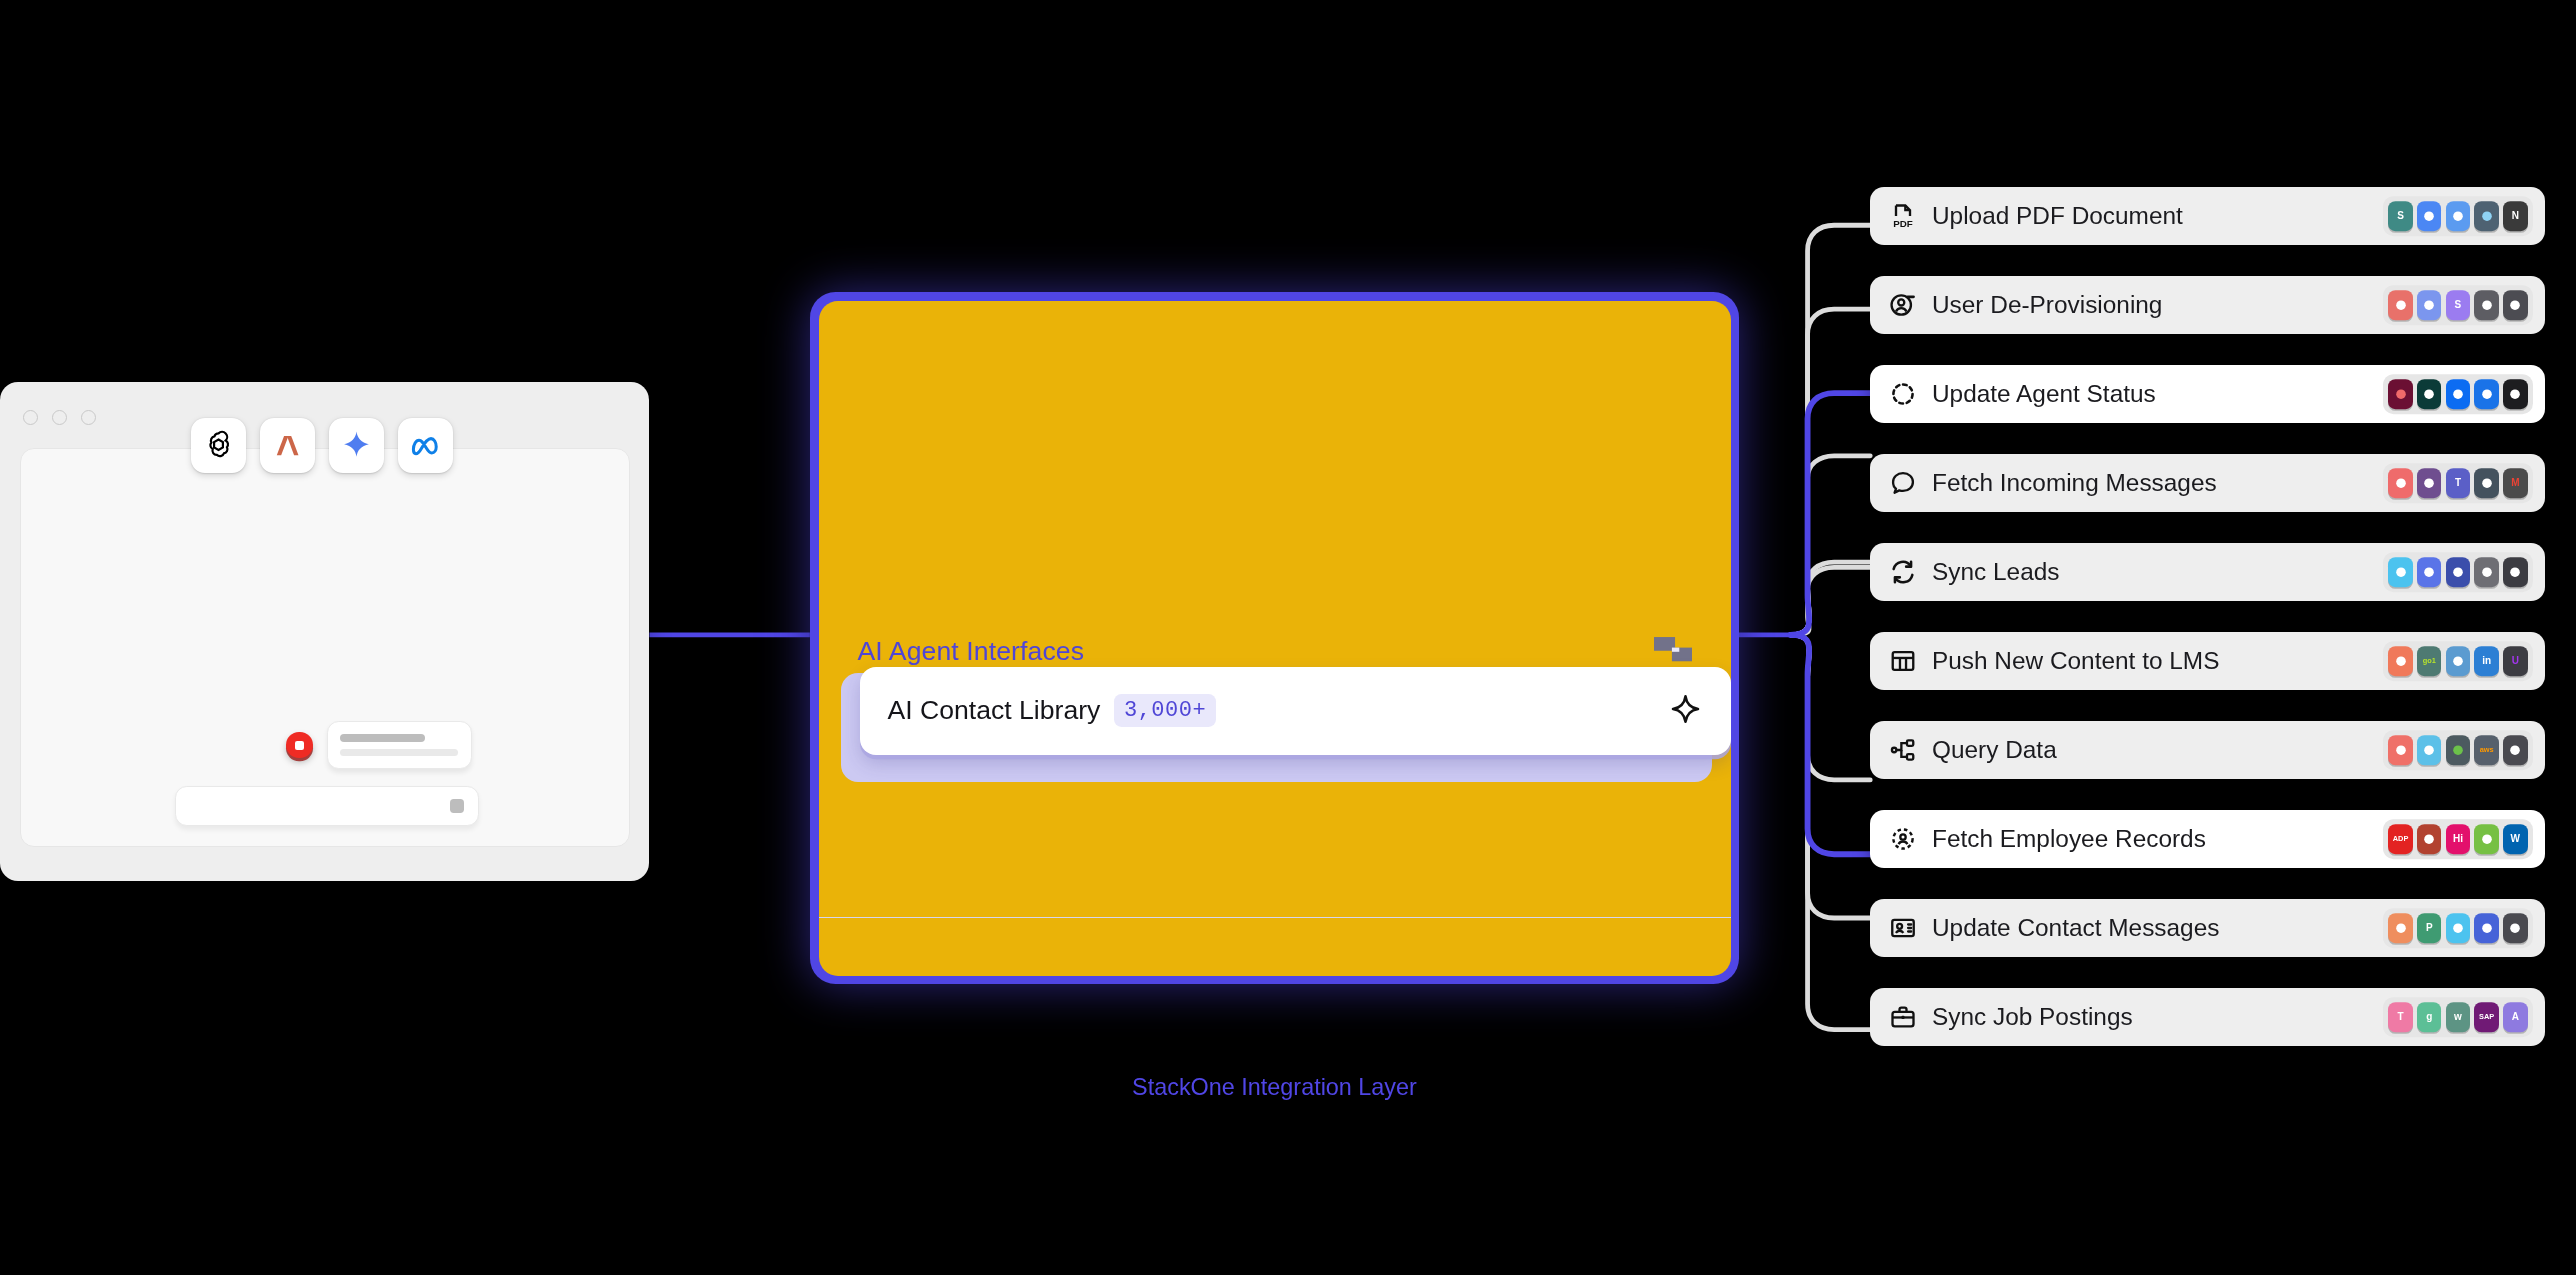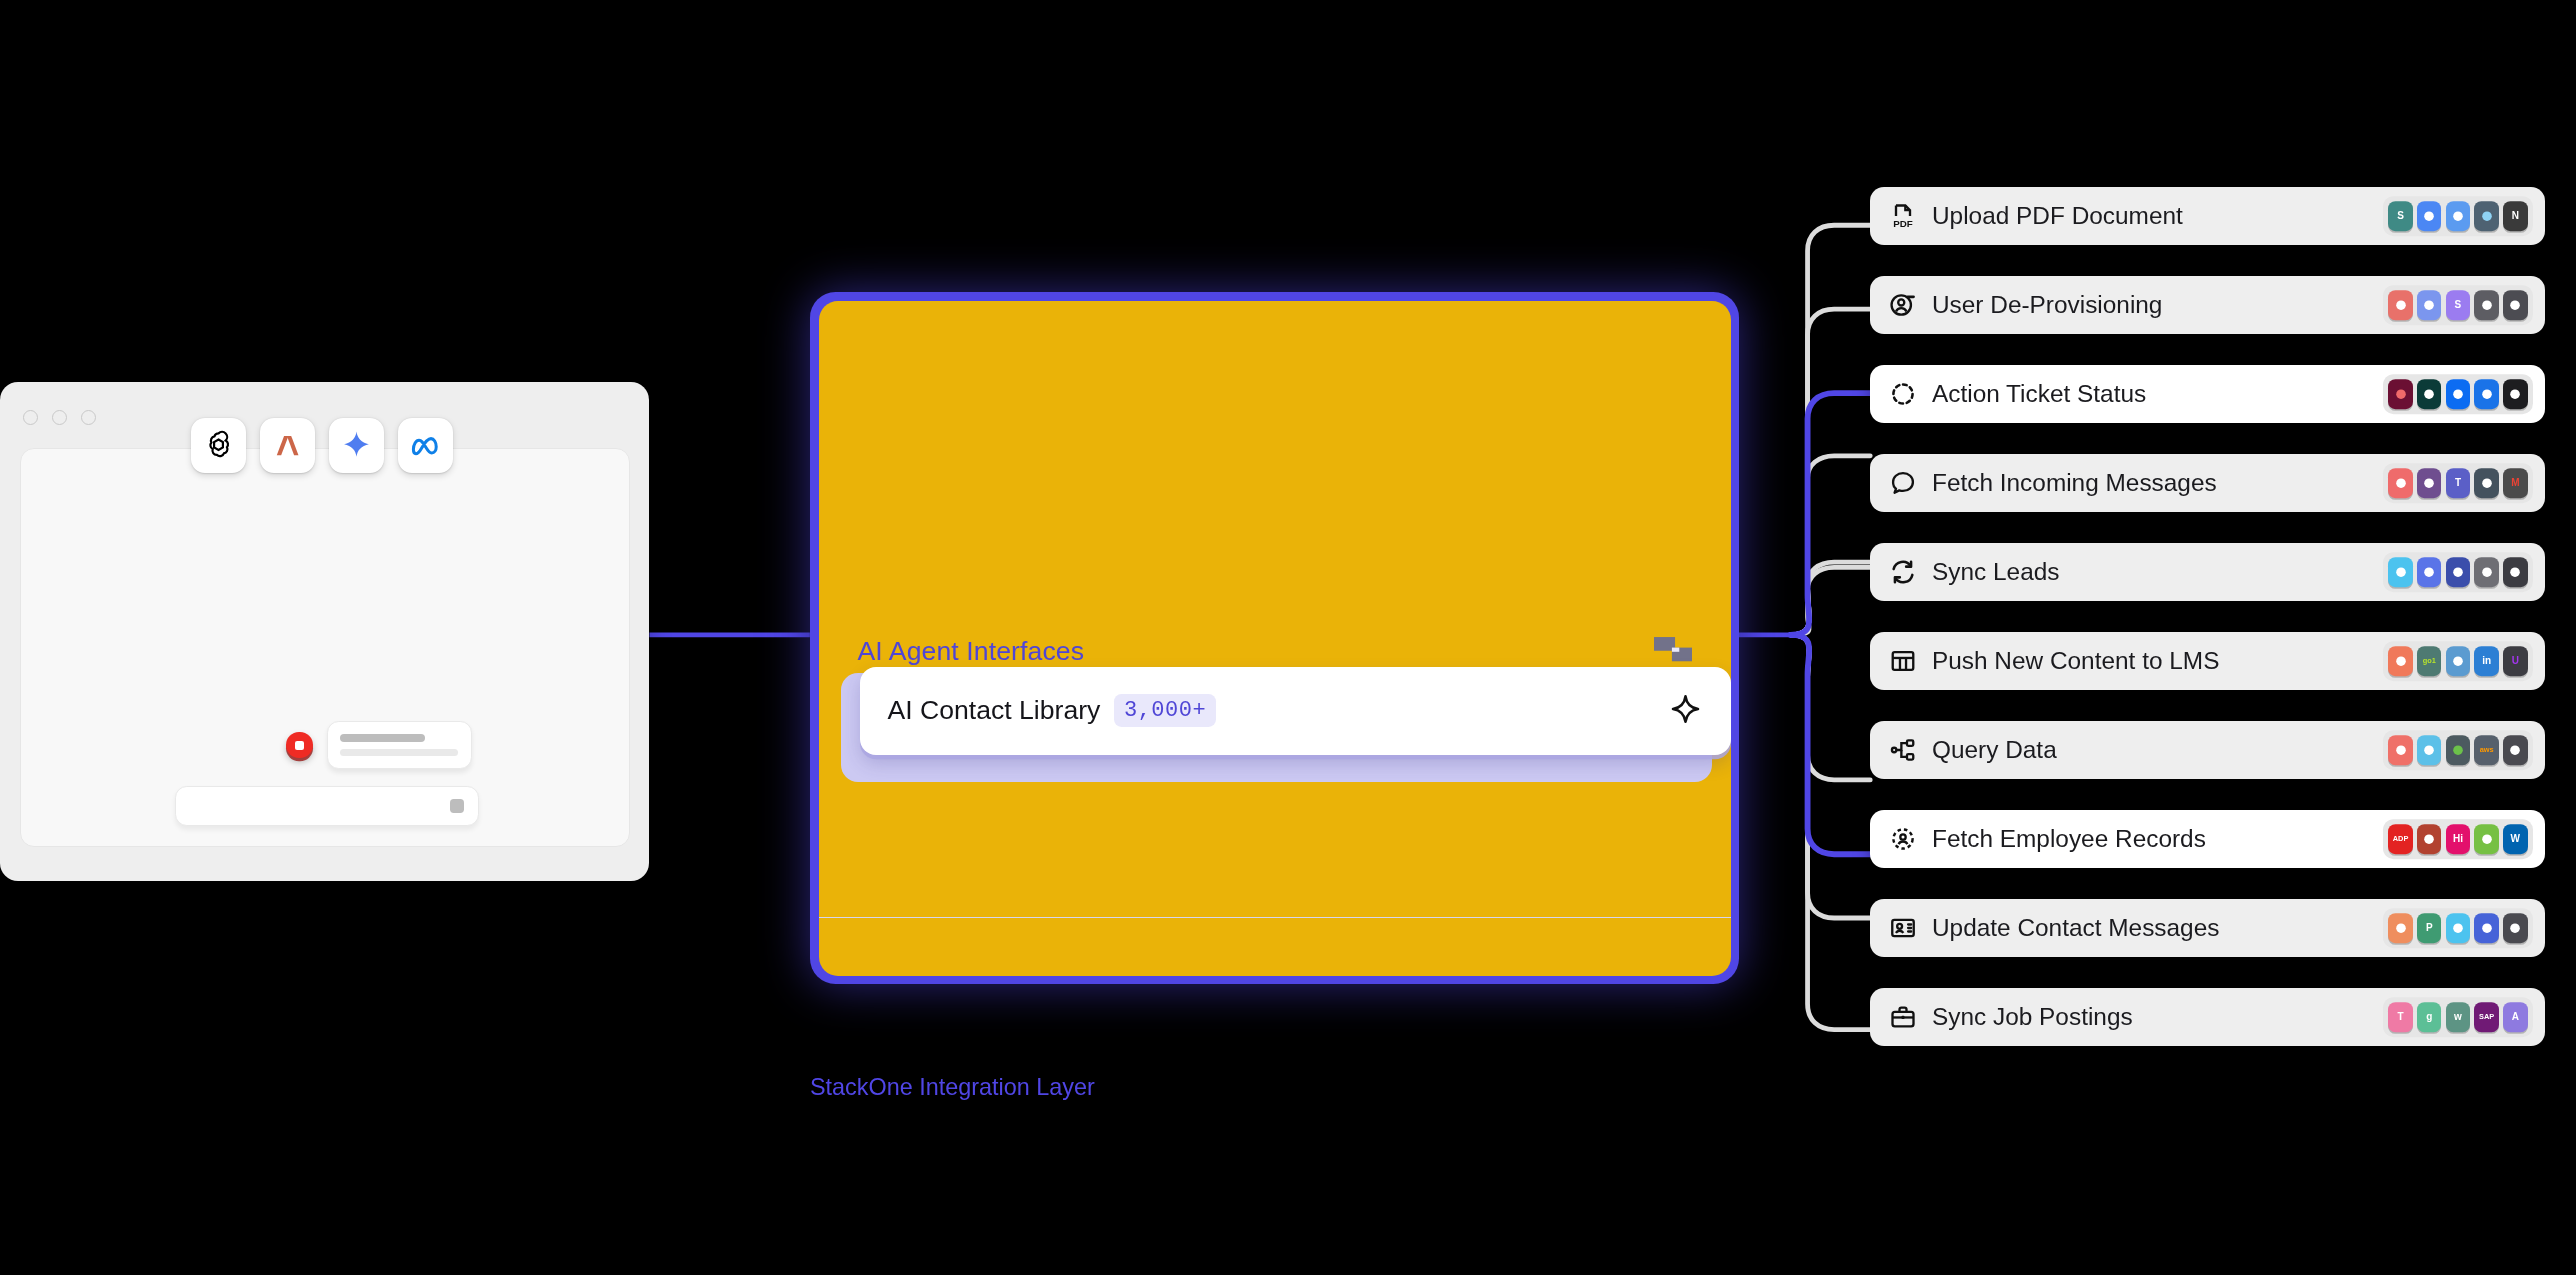--- a/index.html
+++ b/index.html
@@ -148,21 +148,21 @@
     display:flex; align-items:center; justify-content:center;
     box-shadow:0 1.6px 0 rgba(0,0,0,.22);
     overflow:hidden; flex:0 0 24.4px;
   }
   .mini svg { width:16px; height:16px; display:block; }
   .mini .txt { font-size:10px; font-weight:bold; color:#fff; line-height:1; }
   .mini .txt.sm { font-size:7.4px; }
 
   #center-caption {
     position:absolute; left:810px; top:1074px; width:929px;
-    color:#5046e5; font-size:23.4px;
+    text-align:center; color:#5046e5; font-size:23.4px;
   }
 </style>
 </head>
 <body>
 
 <div id="stage">
 
   <svg id="wires" viewBox="0 0 4848 2400">
 
     <path d="M1222 1195 H1524" stroke="#5046e5" stroke-width="9" fill="none"></path>
@@ -335,21 +335,21 @@
             </svg>
           </span>
         </span>
       </div>
       <div class="act-row highlight">
         <span class="act-icon">
           <svg viewBox="0 0 24 24">
             <use href="#ic-loading-dashed-icon"></use>
           </svg>
         </span>
-        <span class="act-label">Action Ticket Status</span>
+        <span class="act-label">Update Agent Status</span>
         <span class="act-logos">
           <span class="mini" style="background: rgb(107, 15, 51);">
             <svg viewBox="0 0 24 24">
               <circle cx="12" cy="12" r="7.2" fill="#f06a6a"></circle>
             </svg>
           </span>
           <span class="mini" style="background: rgb(11, 59, 56);">
             <svg viewBox="0 0 24 24">
               <circle cx="12" cy="12" r="7.2" fill="#ffffff"></circle>
             </svg>

